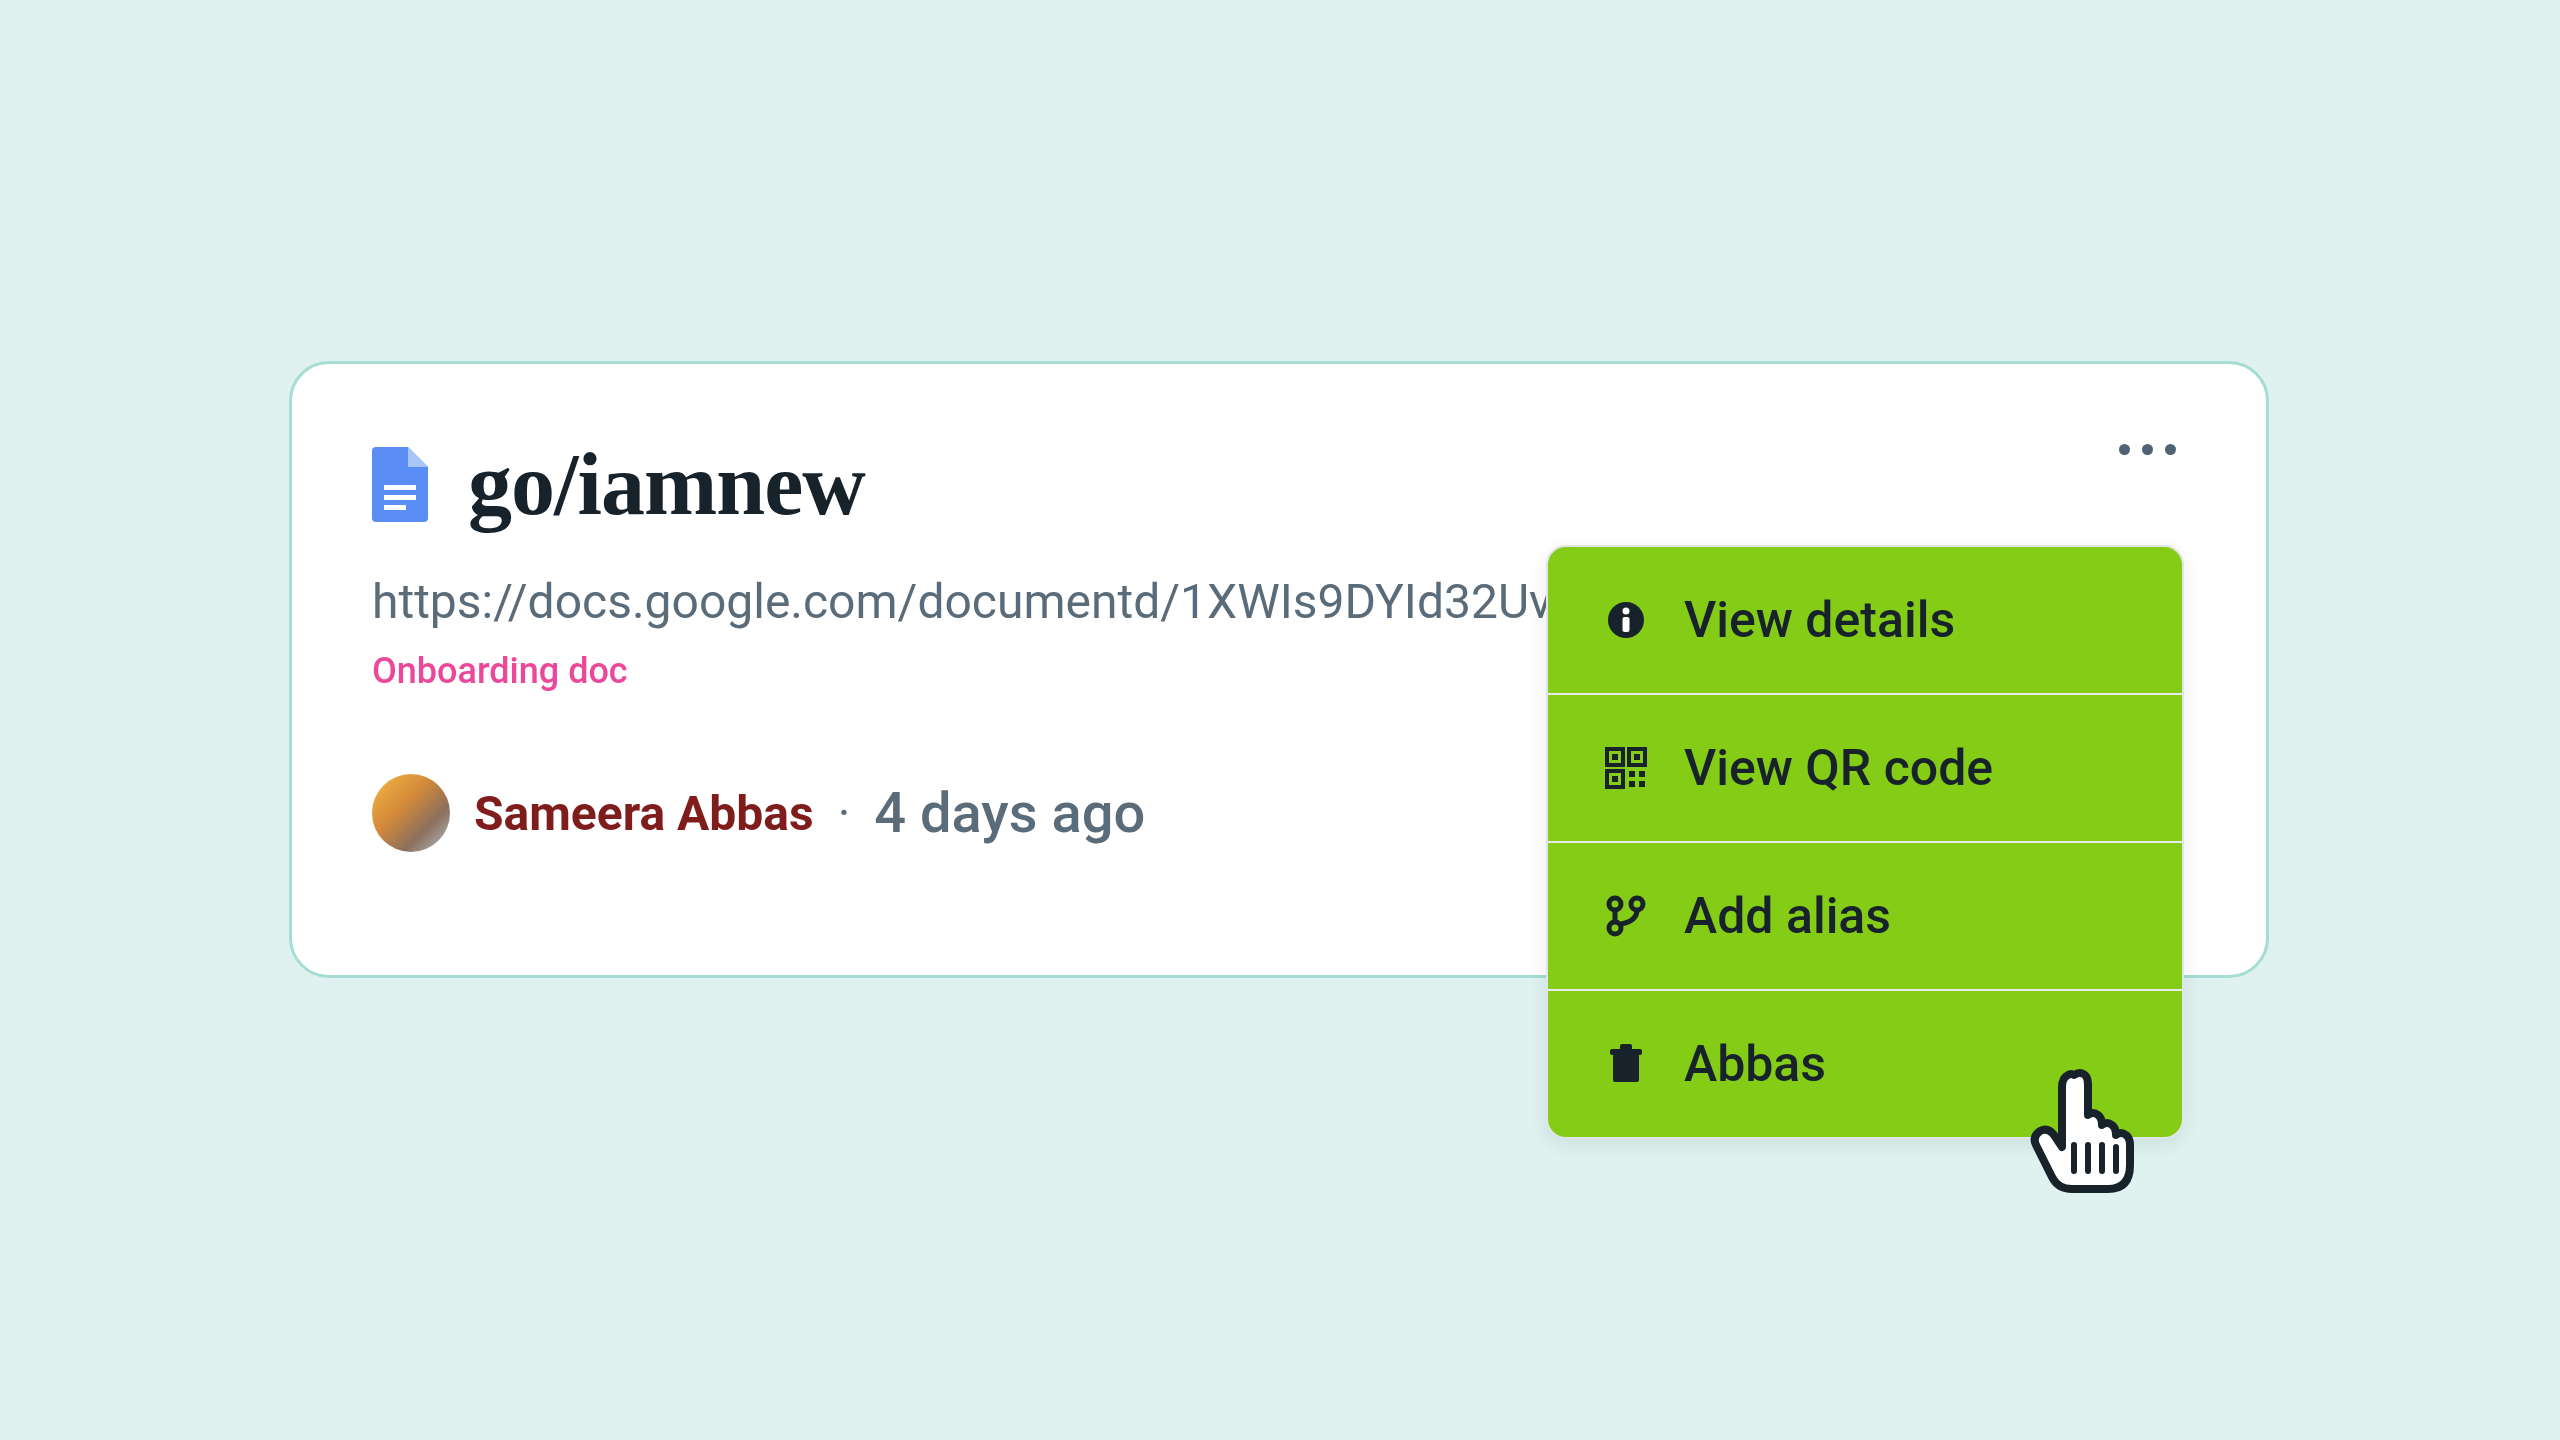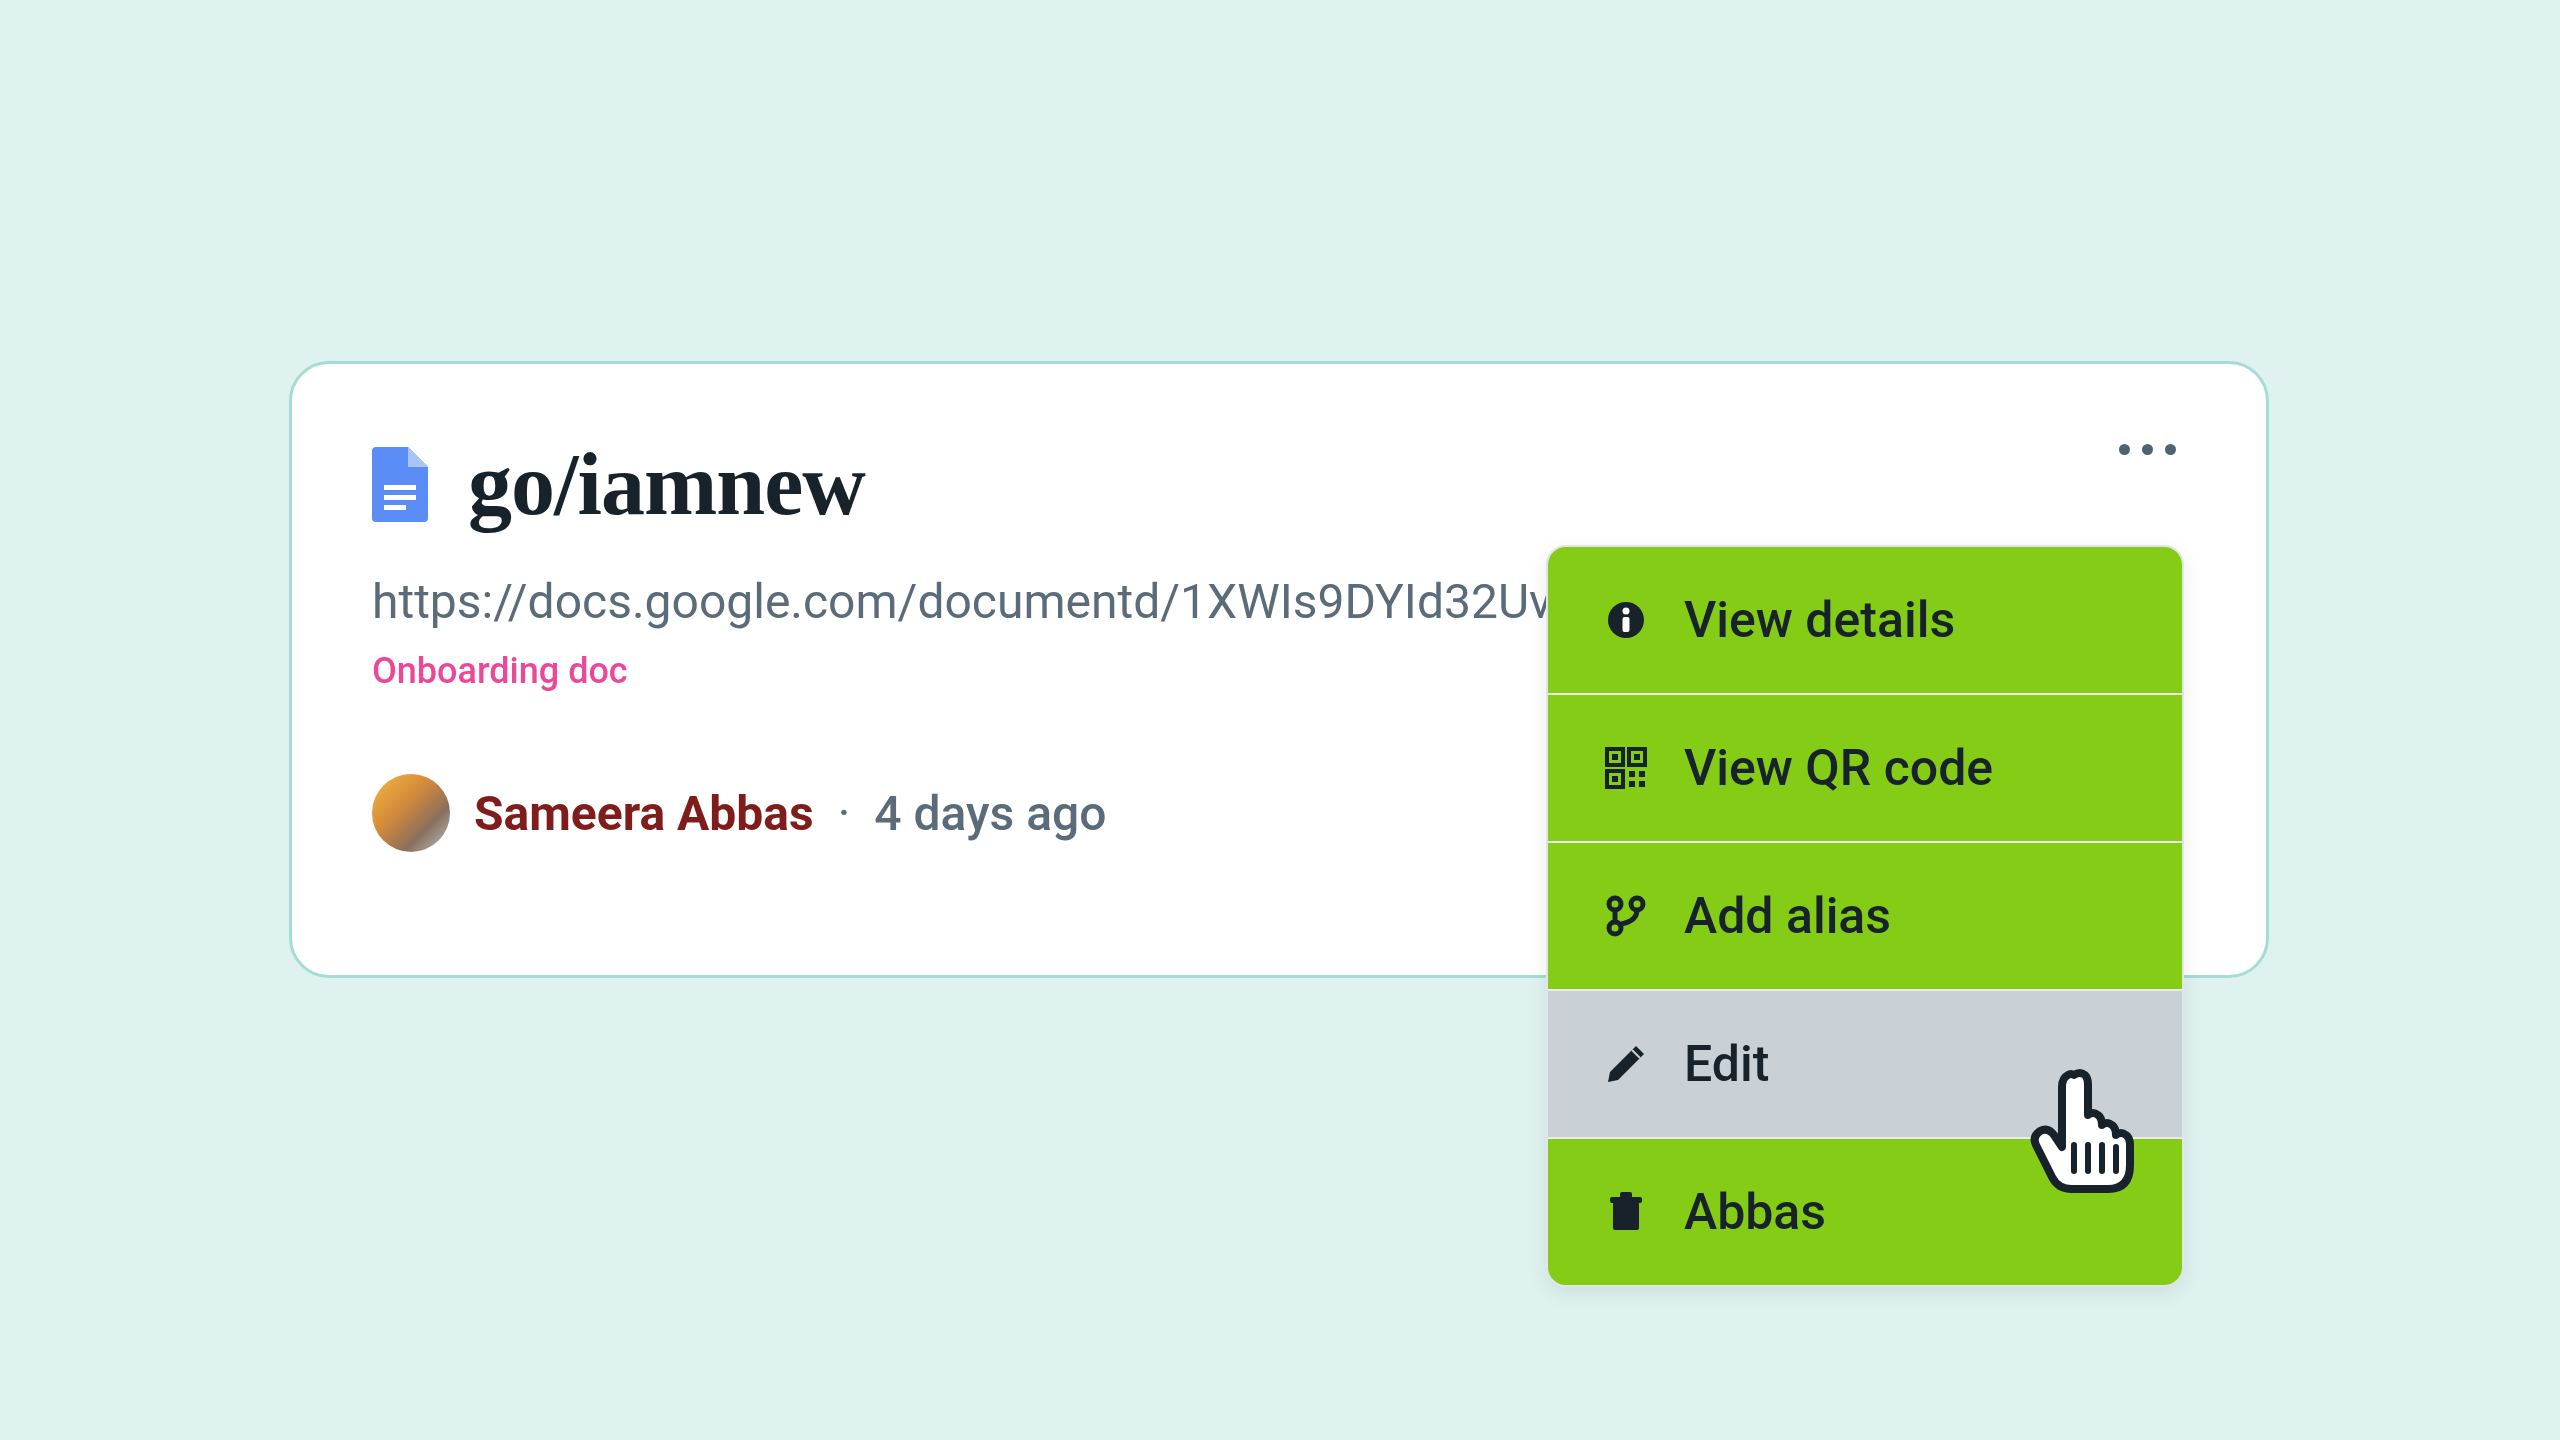--- a/index.html
+++ b/index.html
@@ -88,21 +88,21 @@
     .author {
       font-size: 48px;
       color: #7f1d1d;
       font-weight: 700;
     }
     .separator {
       font-size: 48px;
       color: #5a6b79;
     }
     .timestamp {
-      font-size: 48px;
+      font-size: 56px;
       color: #5a6b79;
       font-weight: 500;
     }
     .dropdown {
       position: absolute;
       left: 1546px;
       top: 545px;
       width: 638px;
       background: #84cc16;
       border: 2px solid #e0e5e9;
@@ -208,29 +208,20 @@
       <svg viewBox="0 0 44 44" width="44" height="44">
         <circle cx="11" cy="10" r="6" fill="none" stroke="#17222b" stroke-width="5"></circle>
         <circle cx="11" cy="34" r="6" fill="none" stroke="#17222b" stroke-width="5"></circle>
         <circle cx="33" cy="10" r="6" fill="none" stroke="#17222b" stroke-width="5"></circle>
         <path d="M 11 16 L 11 28" stroke="#17222b" stroke-width="5" fill="none"></path>
         <path d="M 33 16 Q 33 27 17 30" stroke="#17222b" stroke-width="5" fill="none"></path>
       </svg>
     </div>
     <div class="menu-label">Add alias</div>
   </div>
-  <div class="menu-item hovered">
-    <div class="menu-icon">
-      <svg viewBox="0 0 44 44" width="44" height="44">
-        <path d="M 32 4 L 40 12 L 14 38 L 4 40 L 6 30 Z" fill="#17222b"></path>
-        <path d="M 28 8 L 36 16" stroke="#c9d1d7" stroke-width="2"></path>
-      </svg>
-    </div>
-    <div class="menu-label">Edit</div>
-  </div>
   <div class="menu-item">
     <div class="menu-icon">
       <svg viewBox="0 0 44 44" width="44" height="44">
         <rect x="9" y="12" width="26" height="28" rx="2" fill="#17222b"></rect>
         <rect x="6" y="7" width="32" height="6" rx="2" fill="#17222b"></rect>
         <rect x="16" y="2" width="12" height="6" rx="2" fill="#17222b"></rect>
       </svg>
     </div>
     <div class="menu-label">Abbas</div>
   </div>

